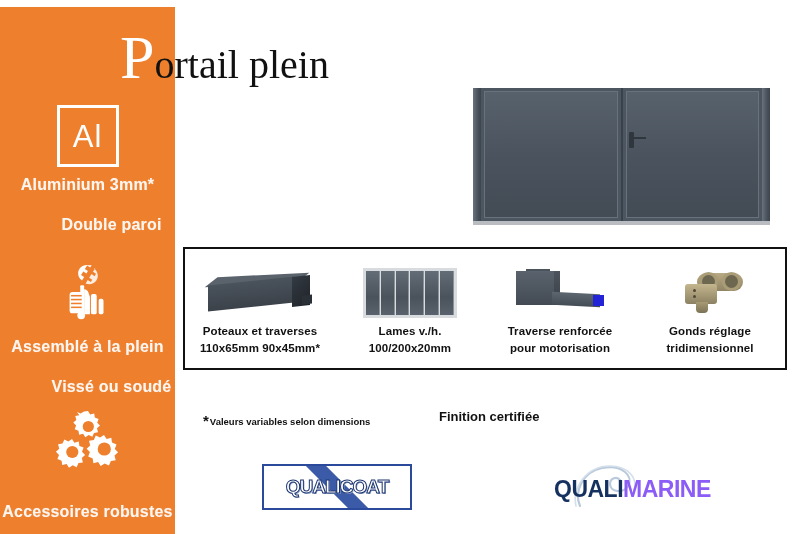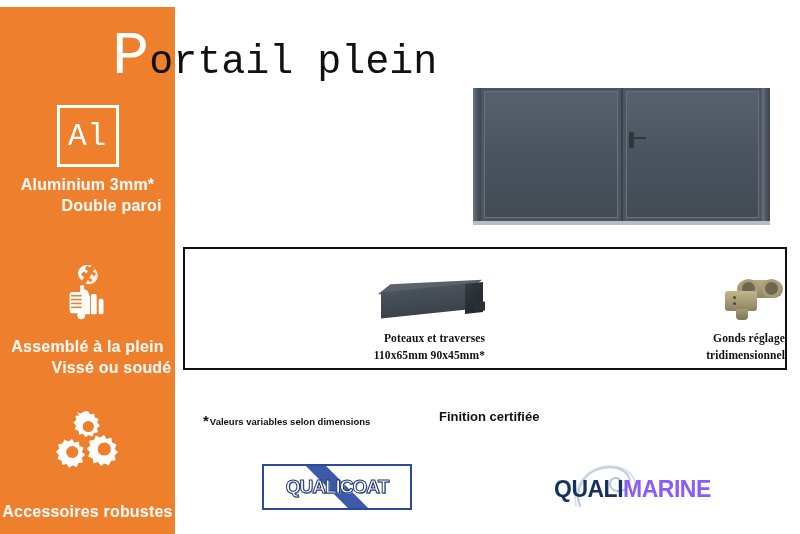--- a/index.html
+++ b/index.html
@@ -33,53 +33,53 @@
     width: 62px;
     height: 62px;
     border: 3px solid #ffffff;
     margin: 0 auto;
     box-sizing: border-box;
     display: flex;
     align-items: center;
     justify-content: center;
   }
   .al-box span {
-    font-family: Liberation Mono, monospace;
+    font-family: Liberation Sans, sans-serif;
     font-size: 31px;
     font-weight: 300;
     letter-spacing: 1px;
     color: #ffffff;
     line-height: 1;
   }
 
   .side-label {
     font-size: 16px;
     font-weight: bold;
     letter-spacing: .2px;
     color: #fdf6f0;
     margin-top: 9px;
     text-shadow: 0 0 1px rgba(255,255,255,.35);
   }
-  .side-label.second { margin-top: 3px; padding-left: 48px; }
+  .side-label.second { margin-top: 22px; padding-left: 48px; }
 
   .icon-holder {
     height: 72px;
     display: flex;
     align-items: center;
     justify-content: center;
   }
 
   
   .title {
     position: absolute;
-    left: 112px;
+    left: 120px;
     top: 30px;
     height: 54px;
     line-height: 54px;
-    font-family: Liberation Mono, monospace;
+    font-family: Liberation Serif, serif;
     font-weight: normal;
     white-space: nowrap;
     z-index: 5;
   }
   .title .cap {
     font-size: 62px;
     color: #ffffff;
     vertical-align: baseline;
   }
   .title .rest {
@@ -149,24 +149,23 @@
     width: 604px;
     height: 123px;
     border: 2px solid #111111;
     box-sizing: border-box;
     display: flex;
   }
   .feature {
     flex: 1;
     display: flex;
     flex-direction: column;
-    align-items: flex-end;
-    padding-top: 22px;
+    align-items: center;
+    padding-top: 15px;
     box-sizing: border-box;
-    font-family: Liberation Serif, serif;
   }
   .feature-art {
     height: 58px;
     display: flex;
     align-items: center;
     justify-content: center;
   }
   .feature-cap {
     font-size: 11.5px;
     font-weight: bold;
@@ -478,21 +477,47 @@
         <div class="top"></div>
         <div class="face"></div>
         <div class="end"></div>
         <div class="notch"></div>
       </div>
     </div>
     <div class="feature-cap">Poteaux et traverses</div>
     <div class="feature-cap l2">110x65mm 90x45mm*</div>
   </div>
 
-
+  <div class="feature">
+    <div class="feature-art">
+      <div class="slats">
+          <i></i>
+          <i></i>
+          <i></i>
+          <i></i>
+          <i></i>
+          <i></i>
+        </div>
+    </div>
+    <div class="feature-cap">Lames v./h.</div>
+    <div class="feature-cap l2">100/200x20mm</div>
+  </div>
+
+  <div class="feature">
+    <div class="feature-art">
+      <div class="motor">
+        <div class="cap"></div>
+        <div class="body"></div>
+        <div class="arm"></div>
+        <div class="tip"></div>
+      </div>
+    </div>
+    <div class="feature-cap">Traverse renforcée</div>
+    <div class="feature-cap l2">pour motorisation</div>
+  </div>
 
   <div class="feature">
     <div class="feature-art">
       <div class="hinge">
         <div class="plate"></div>
         <div class="h1"></div>
         <div class="h2"></div>
         <div class="block"></div>
         <div class="dot d1"></div>
         <div class="dot d2"></div>

